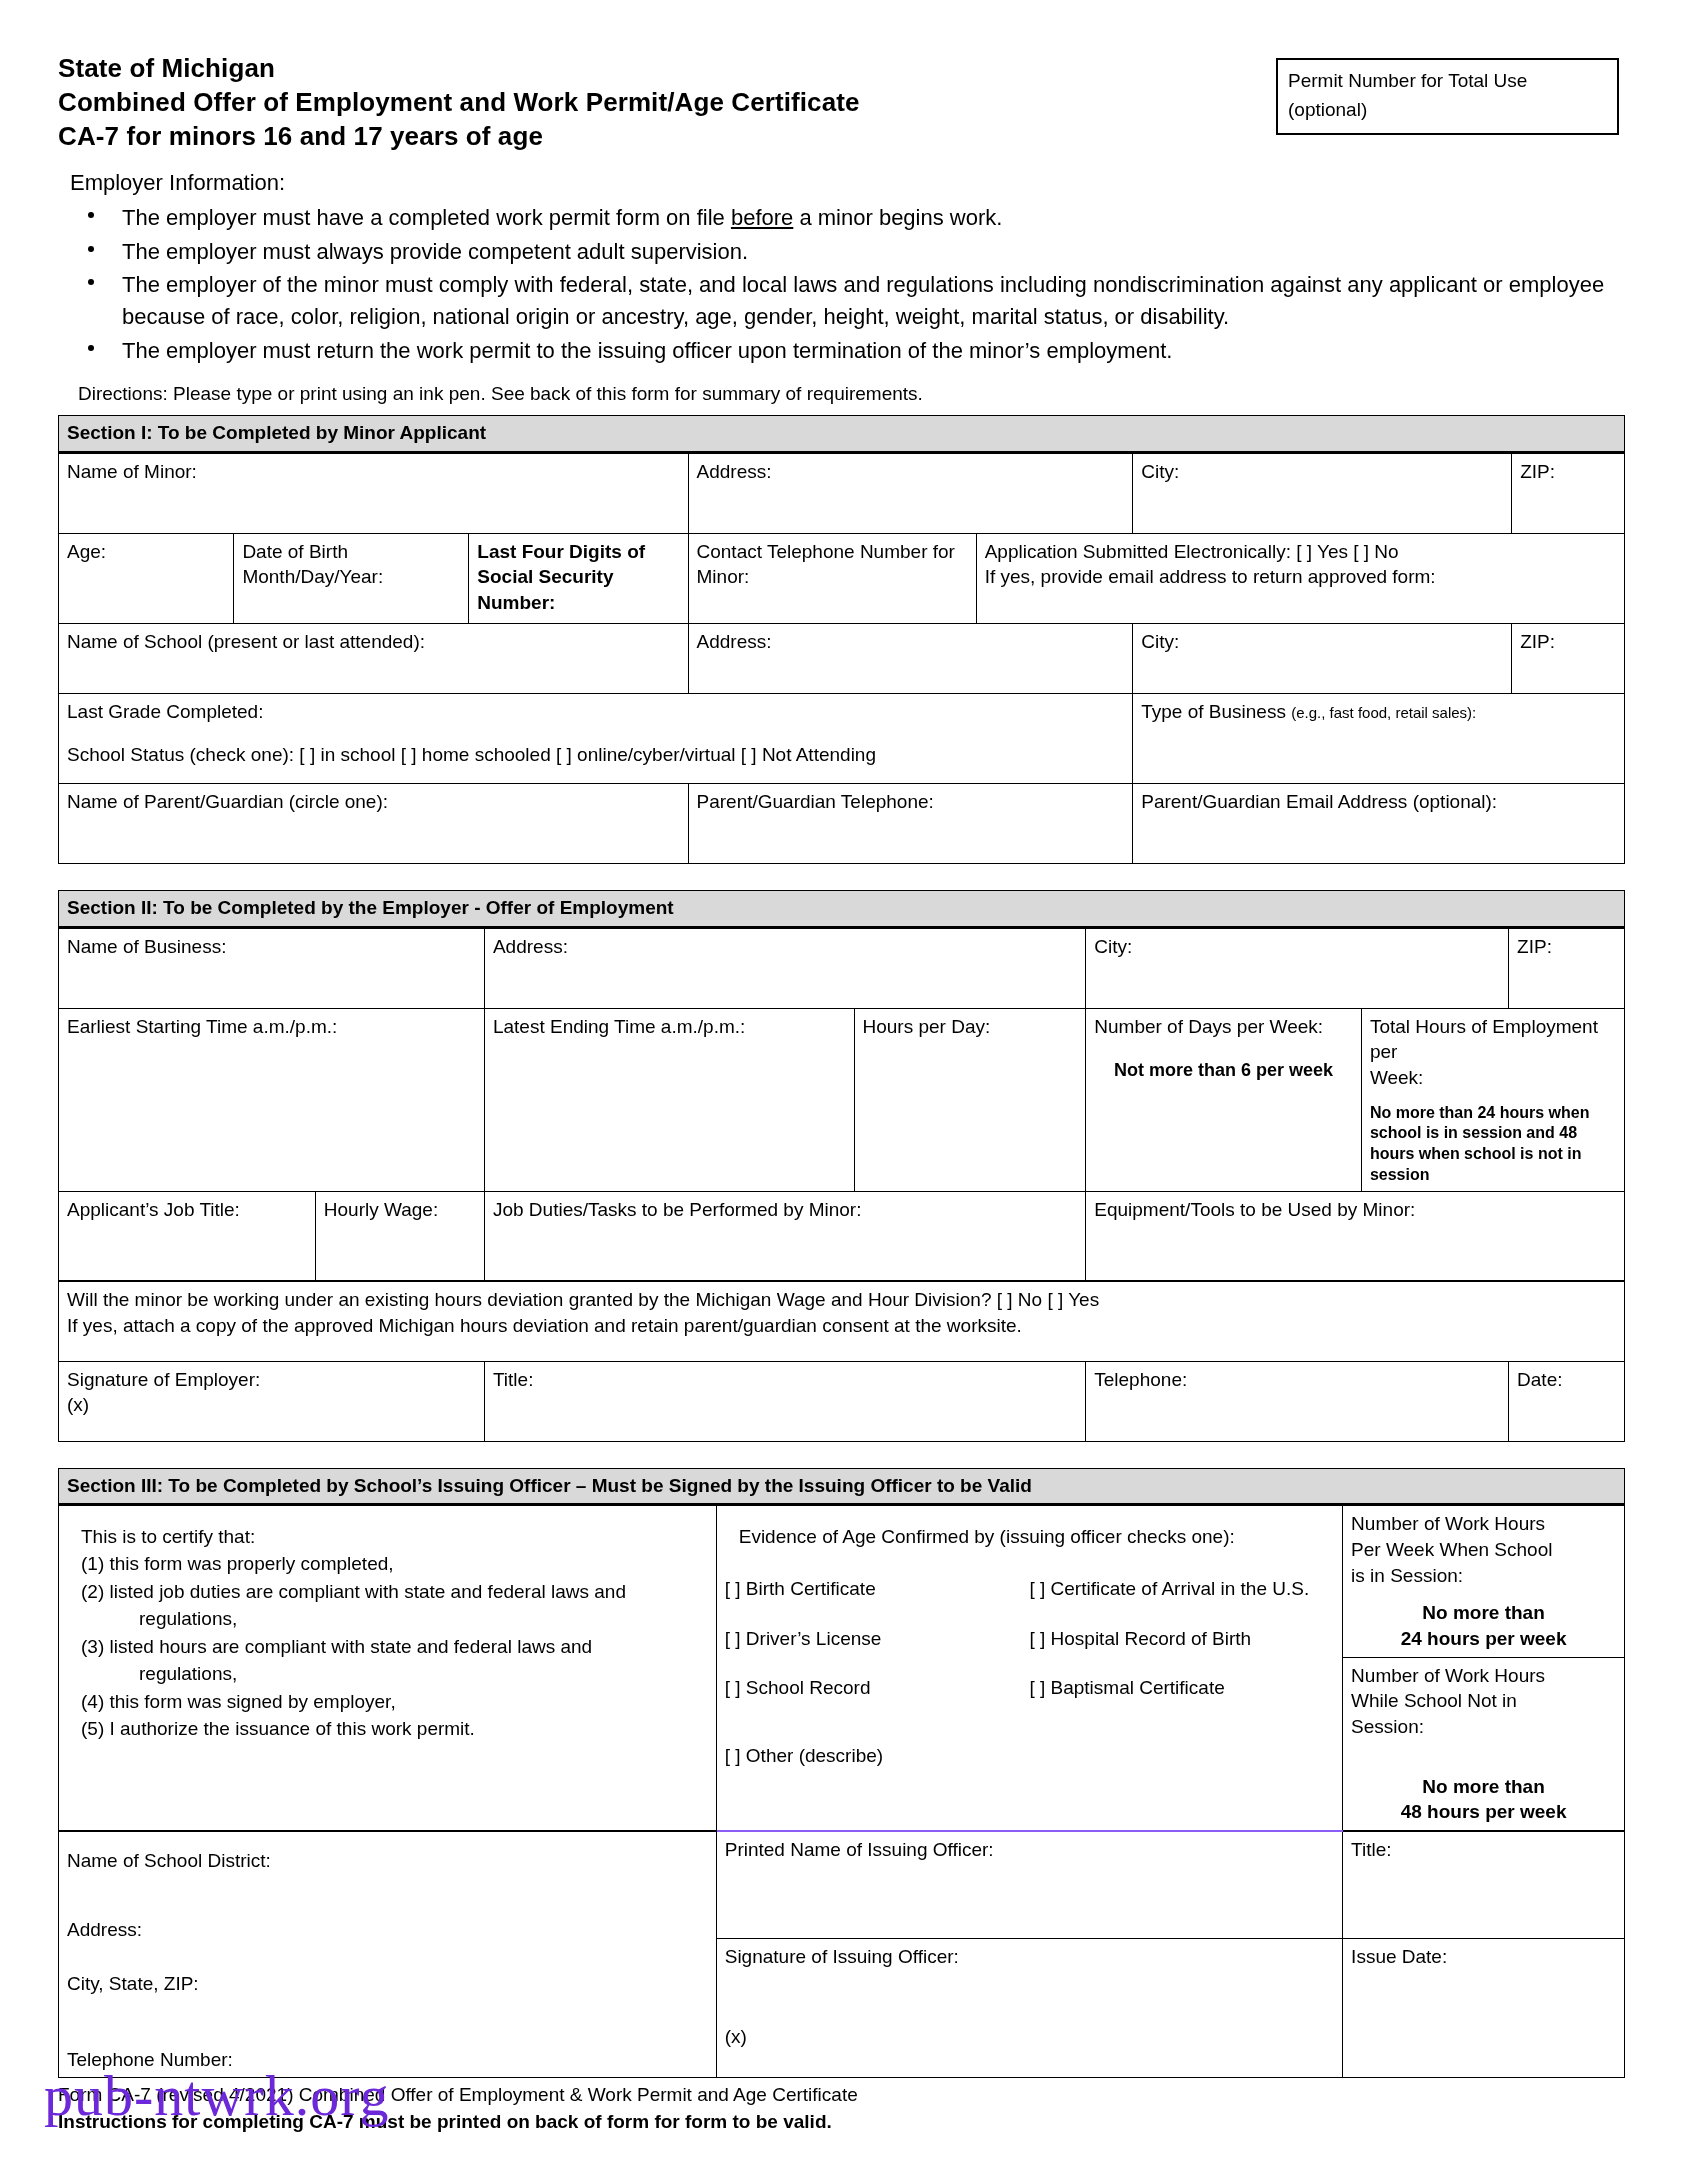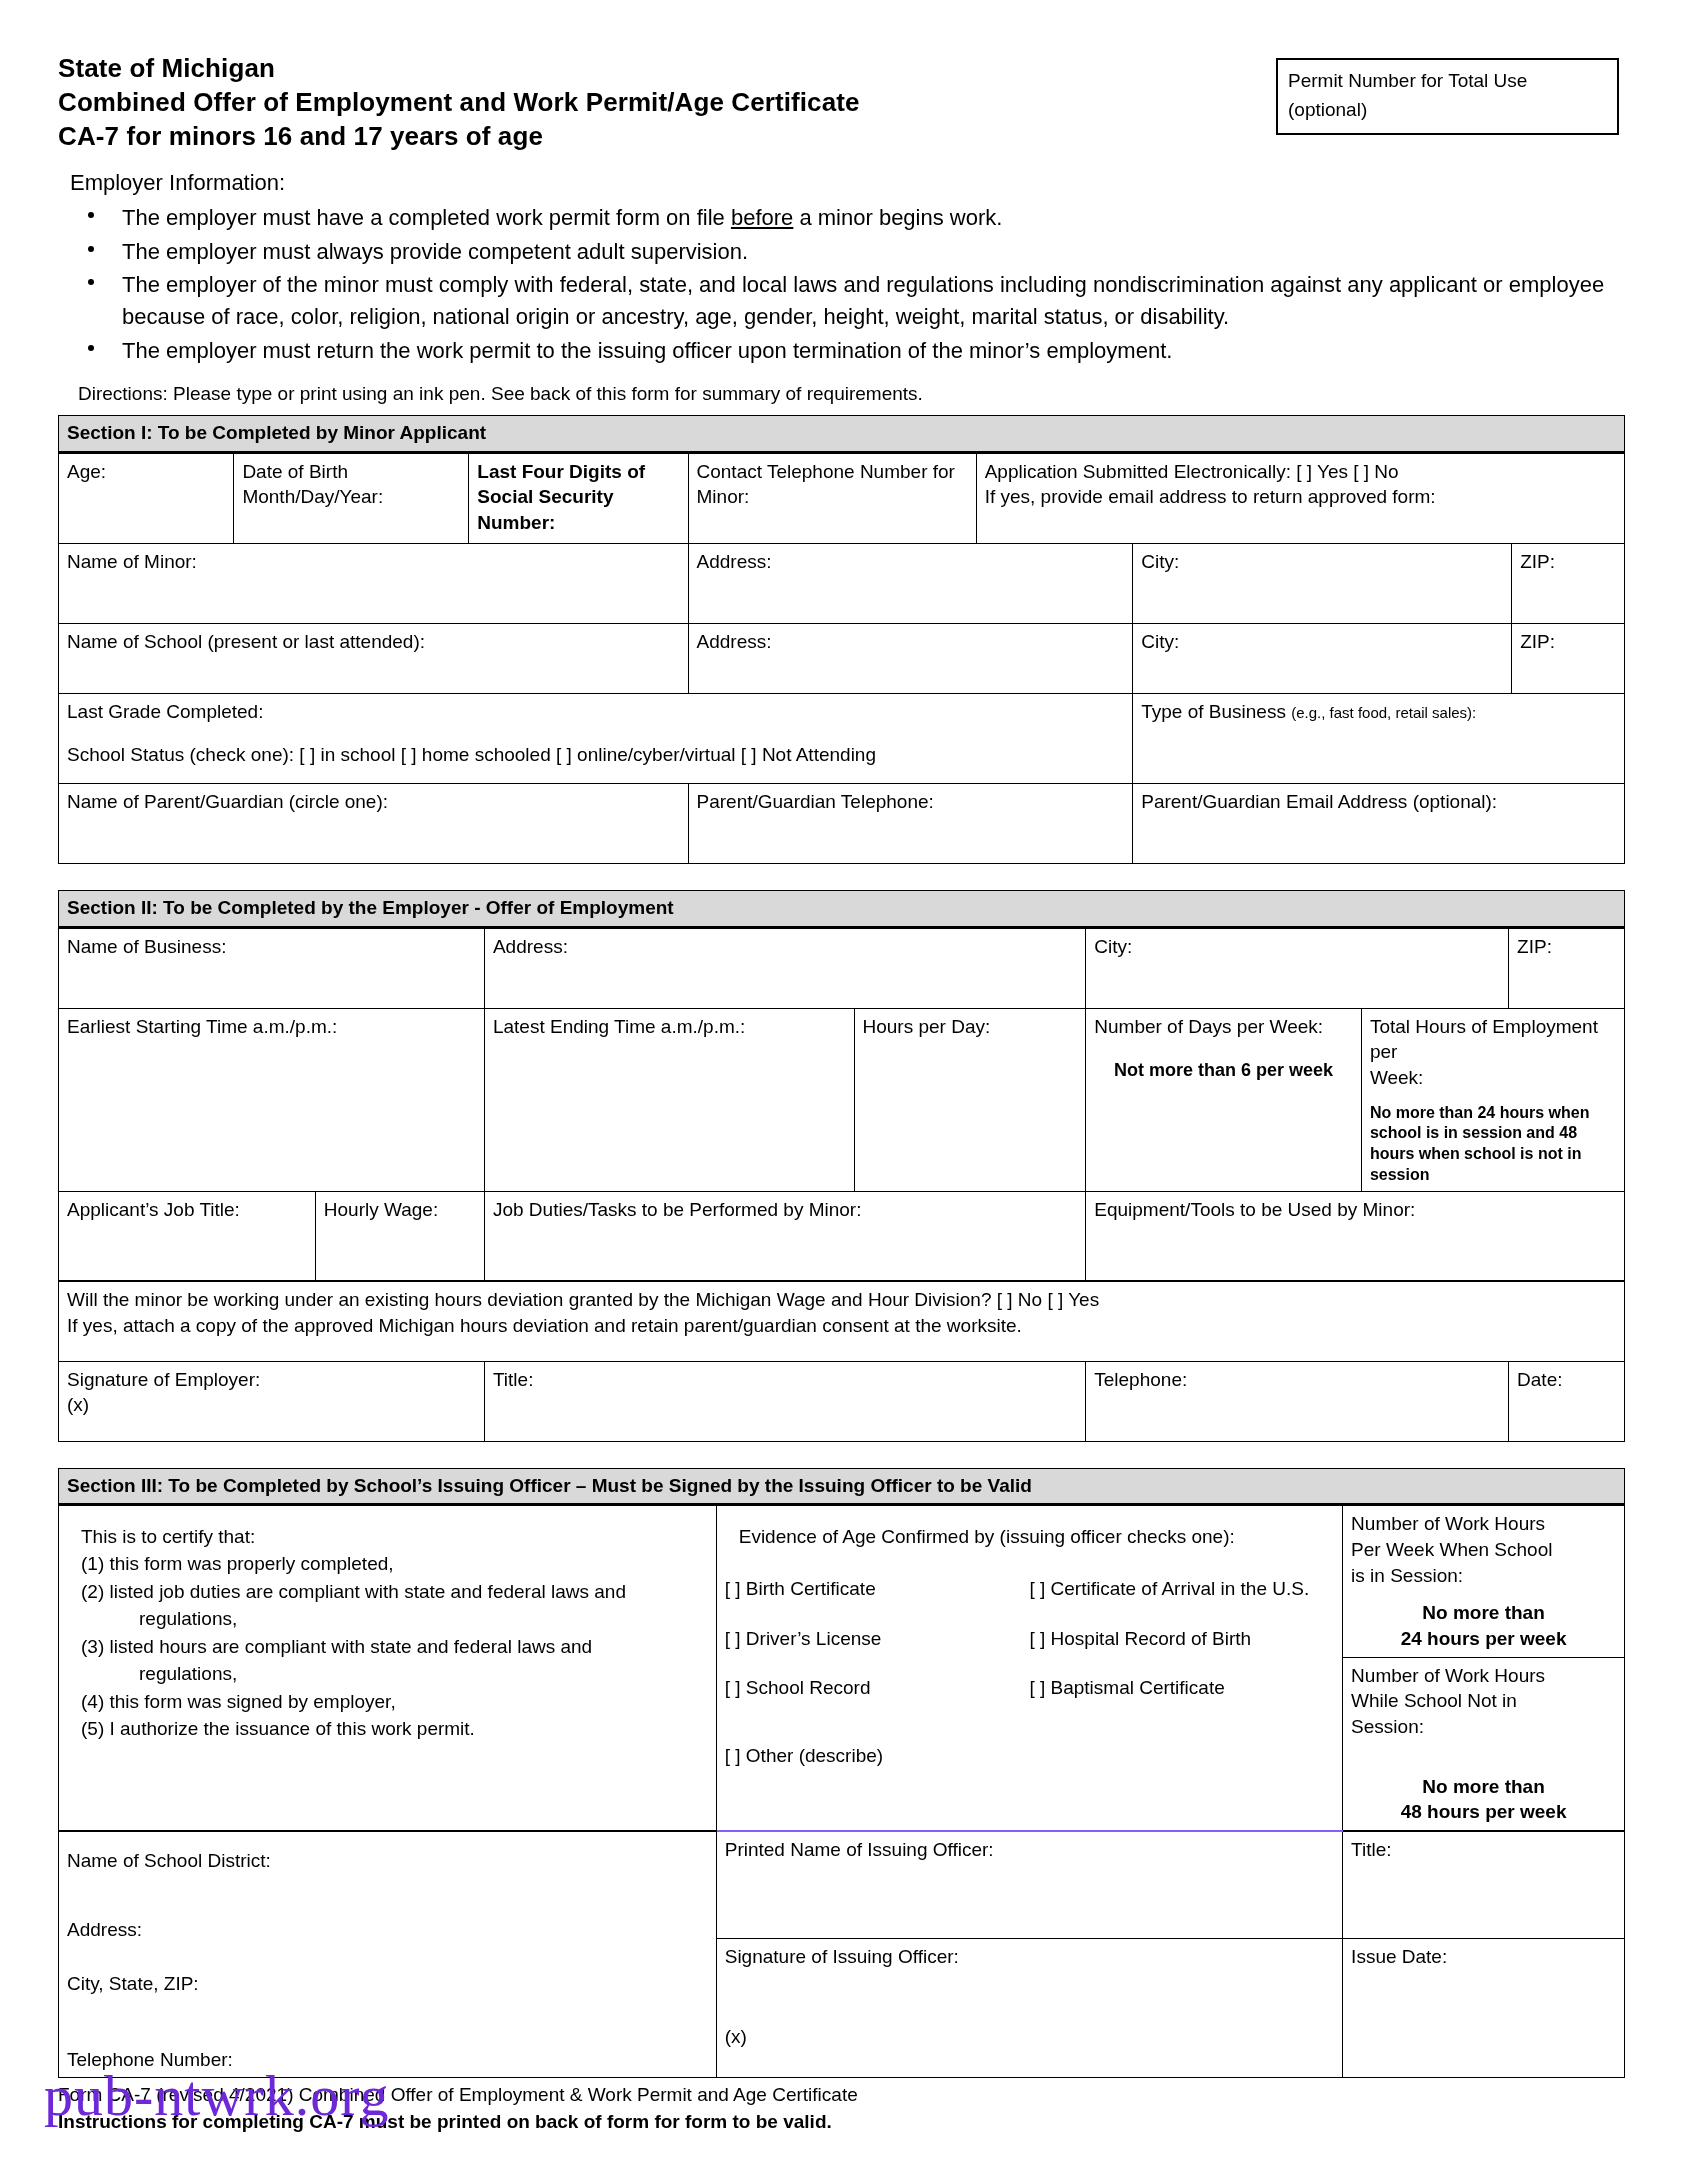--- a/index.html
+++ b/index.html
@@ -134,53 +134,53 @@
           <col style="width:14.0%">
         <col style="width:12.2%">
           <col style="width:6.2%">
           <col style="width:10.0%">
         <col style="width:17.0%">
           <col style="width:7.2%">
           <col style="width:7.2%">
       </colgroup>
       <tbody>
           <tr>
+        <td class="h-80" colspan="3">
+              <span class="lbl">Name of Minor:</span>
+            </td>
+        <td colspan="3">
+              <span class="lbl">Address:</span>
+            </td>
+        <td colspan="2">
+              <span class="lbl">City:</span>
+            </td>
+        <td>
+              <span class="lbl">ZIP:</span>
+            </td>
+      </tr>
+      <tr>
         <td class="h-90">
               <span class="lbl">Age:</span>
             </td>
         <td>
           <span class="lbl">Date of Birth</span>
           <span class="lbl">Month/Day/Year:</span>
         </td>
         <td>
           <span class="lbl bold">Last Four Digits of</span>
           <span class="lbl bold">Social Security Number:</span>
         </td>
         <td colspan="2">
           <span class="lbl">Contact Telephone Number for</span>
           <span class="lbl">Minor:</span>
         </td>
         <td colspan="4">
           <span class="lbl">Application Submitted Electronically: [  ] Yes   [  ] No</span>
           <span class="lbl">If yes, provide email address to return approved form:</span>
         </td>
-      </tr>
-      <tr>
-        <td class="h-80" colspan="3">
-              <span class="lbl">Name of Minor:</span>
-            </td>
-        <td colspan="3">
-              <span class="lbl">Address:</span>
-            </td>
-        <td colspan="2">
-              <span class="lbl">City:</span>
-            </td>
-        <td>
-              <span class="lbl">ZIP:</span>
-            </td>
       </tr>
       <tr>
         <td class="h-70" colspan="3">
               <span class="lbl">Name of School (present or last attended):</span>
             </td>
         <td colspan="3">
               <span class="lbl">Address:</span>
             </td>
         <td colspan="2">
               <span class="lbl">City:</span>

